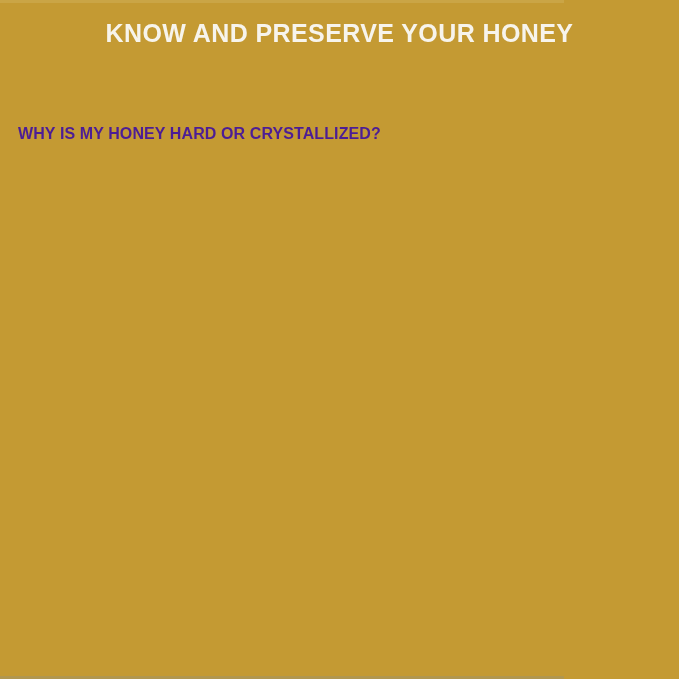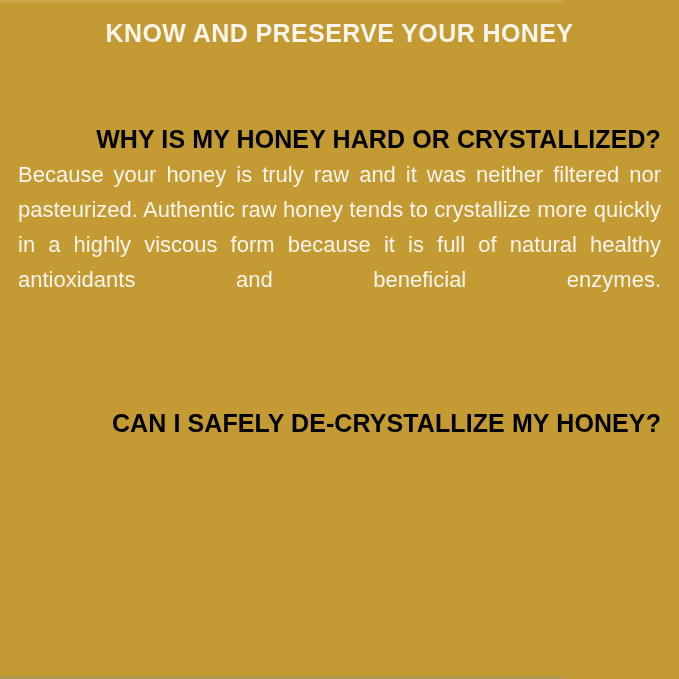--- a/index.html
+++ b/index.html
@@ -64,23 +64,23 @@
     font-stretch: condensed;
     text-transform: uppercase;
   }
 
   .qa-section {
     margin-top: 76px;
   }
 
   .qa-heading {
     margin: 0 0 2px 0;
-    text-align: right;
-    color: #000000;
-    font-size: 25px;
+    text-align: left;
+    color: #4c1d95;
+    font-size: 16px;
     font-weight: bold;
     letter-spacing: 0.1px;
     line-height: 1.25;
     text-transform: uppercase;
   }
 
   .qa-body {
     margin: 0;
     color: #f7f4ec;
     font-size: 22px;
@@ -101,24 +101,22 @@
 <div class="infographic">
 
   <div class="edge-top"></div>
 
   <div class="content">
 
     <h1 class="poster-title">KNOW AND PRESERVE YOUR HONEY</h1>
 
     <div class="qa-section">
       <h2 class="qa-heading">WHY IS MY HONEY HARD OR CRYSTALLIZED?</h2>
-      <p class="qa-body">Because your honey is truly raw and it was neither filtered nor pasteurized. Authentic raw honey tends to crystallize more quickly in a highly viscous form because it is full of natural healthy antioxidants and beneficial enzymes.</p>
     </div>
 
     <div class="qa-section">
-      <h2 class="qa-heading">CAN I SAFELY DE-CRYSTALLIZE MY HONEY?</h2>
     </div>
 
   </div>
 
   <div class="edge-bottom"></div>
 
 </div>
 
 </body></html>

